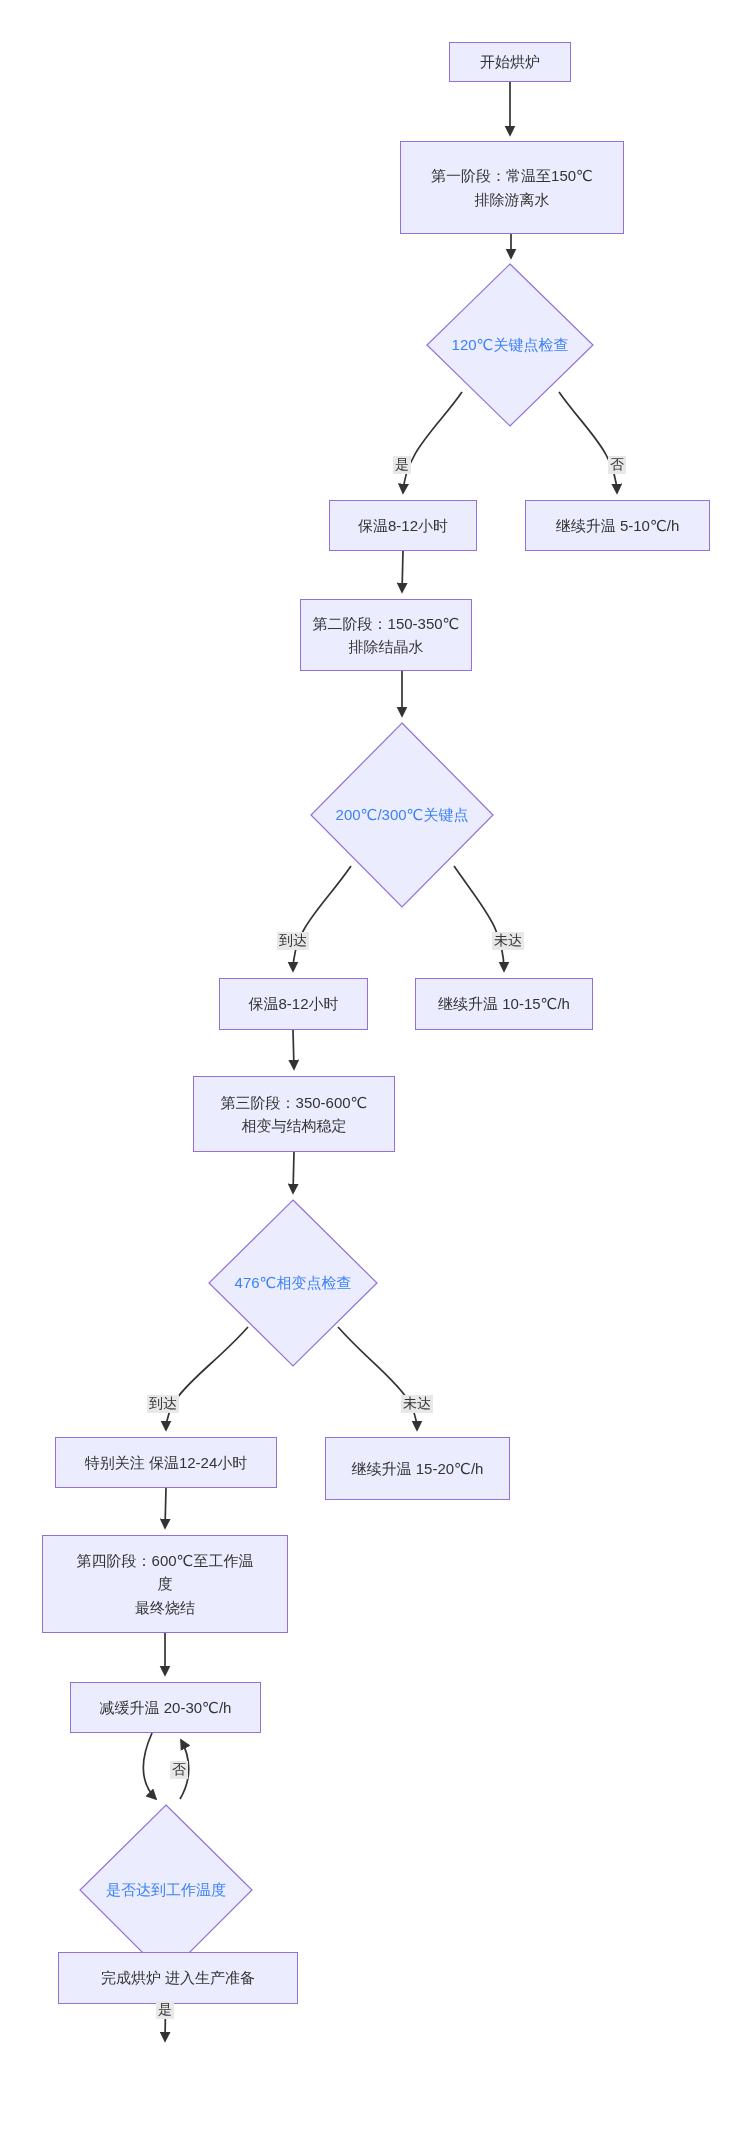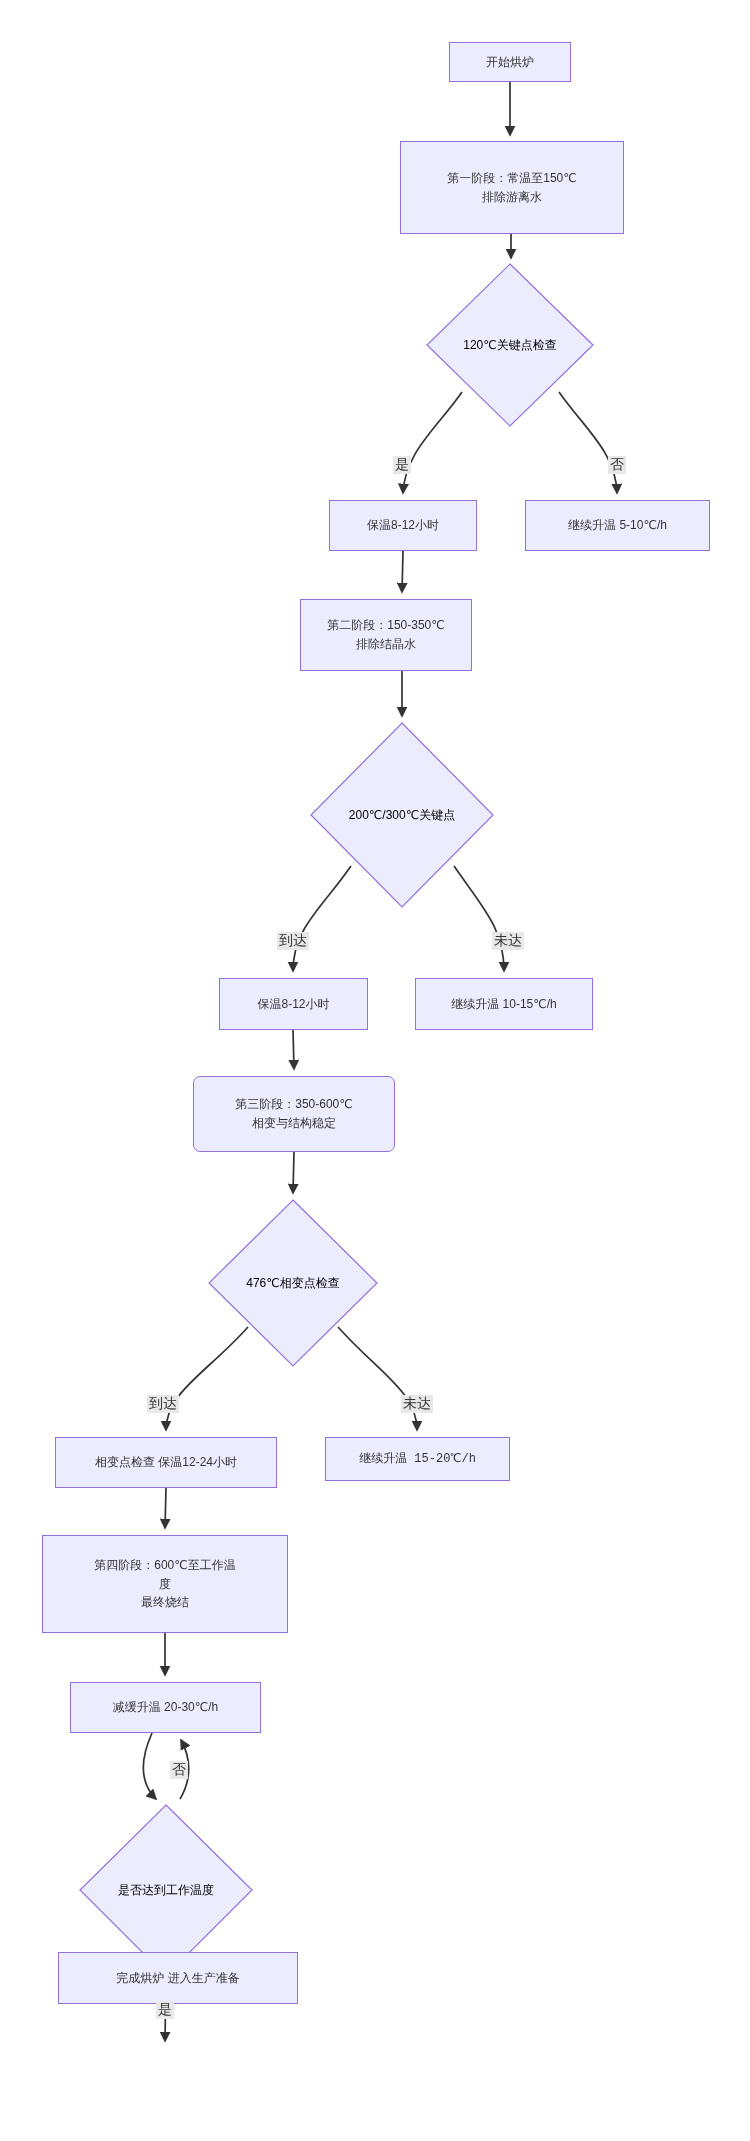--- a/index.html
+++ b/index.html
@@ -5,26 +5,26 @@
   html,body{margin:0;padding:0;background:#ffffff;}
   #canvas{
     position:relative;width:750px;height:2141px;background:#ffffff;overflow:hidden;
     font-family:"Liberation Sans","DejaVu Sans",sans-serif;color:#333333;
   }
   #edges{position:absolute;left:0;top:0;width:750px;height:2141px;}
   .node{
     position:absolute;box-sizing:border-box;
     background:#ECECFF;border:1px solid #9370DB;
     display:flex;flex-direction:column;align-items:center;justify-content:center;
-    font-size:12px;line-height:1.55;text-align:center;color:#333333;
+    font-size:15px;line-height:1.55;text-align:center;color:#333333;
   }
   .node span{display:block;white-space:nowrap;}
   .diamond-label{
     position:absolute;transform:translate(-50%,-50%);
-    font-size:12px;color:#000000;text-align:center;white-space:nowrap;
+    font-size:15px;color:#3b82f6;text-align:center;white-space:nowrap;
     pointer-events:none;
   }
   .edge-label{
     position:absolute;transform:translate(-50%,-50%);
     background:#e8e8e8;padding:0px 2px;font-size:14px;color:#333333;white-space:nowrap;
   }
 </style>
 </head>
 <body>
 
@@ -88,30 +88,30 @@
   </div>
 
   <div class="node" style="left:219px;top:978px;width:149px;height:52px;">
     <span>保温8-12小时</span>
   </div>
 
   <div class="node" style="left:415px;top:978px;width:178px;height:52px;">
     <span>继续升温 10-15℃/h</span>
   </div>
 
-  <div class="node" style="left:193px;top:1076px;width:202px;height:76px;border-radius:7px;">
+  <div class="node" style="left:193px;top:1076px;width:202px;height:76px;">
     <span>第三阶段：350-600℃</span>
     <span>相变与结构稳定</span>
   </div>
 
   <div class="node" style="left:55px;top:1437px;width:222px;height:51px;">
-    <span>相变点检查 保温12-24小时</span>
+    <span>特别关注 保温12-24小时</span>
   </div>
 
-  <div class="node" style="left:325px;top:1437px;width:185px;height:44px;font-family:Liberation Mono, monospace;">
+  <div class="node" style="left:325px;top:1437px;width:185px;height:63px;">
     <span>继续升温 15-20℃/h</span>
   </div>
 
   <div class="node" style="left:42px;top:1535px;width:246px;height:98px;">
     <span>第四阶段：600℃至工作温</span>
     <span>度</span>
     <span>最终烧结</span>
   </div>
 
   <div class="node" style="left:70px;top:1682px;width:191px;height:51px;">

